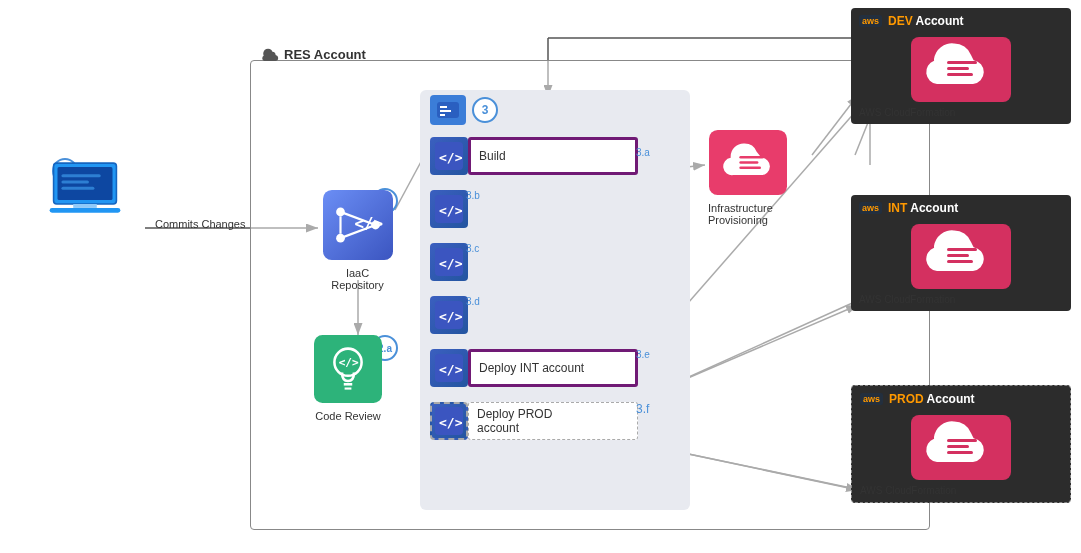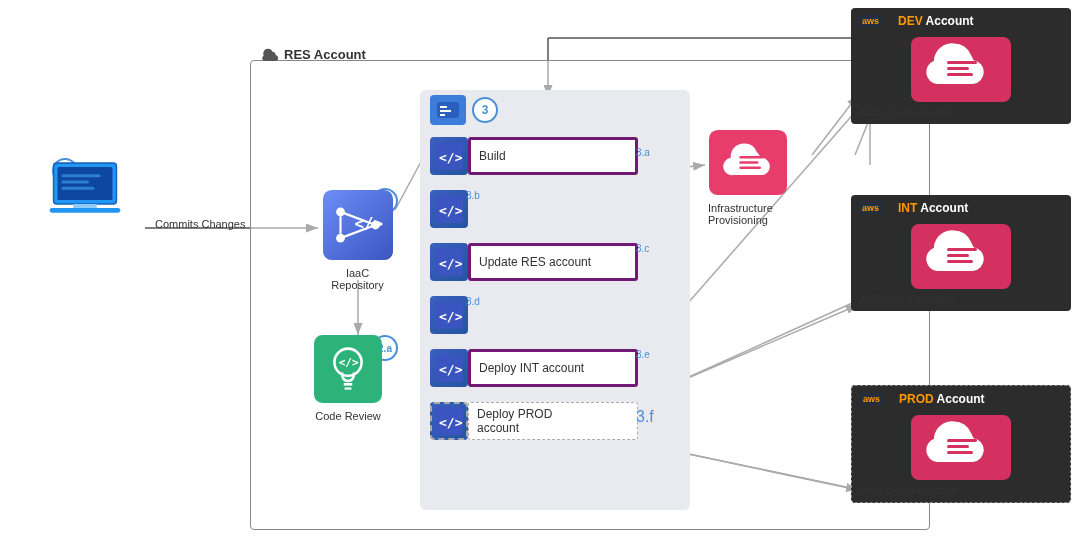--- a/index.html
+++ b/index.html
@@ -183,21 +183,21 @@
       position: absolute;
       right: 0;
       width: 220px;
       background: #2c2c2c;
       border-radius: 4px;
       padding: 6px 8px;
     }
     .account-panel-header {
       display: flex;
       align-items: center;
-      gap: 16px;
+      gap: 6px;
       margin-bottom: 6px;
     }
     .account-panel-title {
       font-size: 12px;
       color: #fff;
     }
     .account-panel-title span {
       font-weight: bold;
     }
     .cf-label {
@@ -439,23 +439,20 @@
   <span style="font-size:10px;color:#4a90d9;margin-left:-2px;align-self:flex-start;margin-top:2px;">3.b</span>
 </div>
 
 <div class="stage-row" style="top:241px;">
   <div class="cb-icon">
     <svg width="28" height="28" viewBox="0 0 28 28">
       <rect width="28" height="28" rx="4" fill="#3b55c0"></rect>
       <text x="4" y="20" fill="white" font-size="13" font-family="monospace" font-weight="bold">&lt;/&gt;</text>
     </svg>
   </div>
-  <div class="stage-box">
-    <span>Update RES account</span>
-  </div>
   <span style="font-size:10px;color:#4a90d9;margin-left:-2px;align-self:flex-start;margin-top:2px;">3.c</span>
 </div>
 
 <div class="stage-row" style="top:294px;">
   <div class="cb-icon">
     <svg width="28" height="28" viewBox="0 0 28 28">
       <rect width="28" height="28" rx="4" fill="#3b55c0"></rect>
       <text x="4" y="20" fill="white" font-size="13" font-family="monospace" font-weight="bold">&lt;/&gt;</text>
     </svg>
   </div>
@@ -479,21 +476,21 @@
   <div class="cb-icon" style="border:2px dashed #aaa;background:linear-gradient(135deg,#3b5fc0,#2355a0);">
     <svg width="28" height="28" viewBox="0 0 28 28">
       <rect width="28" height="28" rx="4" fill="#3b55c0"></rect>
       <text x="4" y="20" fill="white" font-size="13" font-family="monospace" font-weight="bold">&lt;/&gt;</text>
     </svg>
   </div>
   <div class="stage-box dashed">
     <span style="white-space:pre-line;">Deploy PROD
 account</span>
   </div>
-  <span style="font-size:16px;color:#4a90d9;margin-left:-2px;align-self:flex-start;margin-top:8px;">3.f</span>
+  <span style="font-size:12px;color:#4a90d9;margin-left:-2px;align-self:flex-start;margin-top:2px;">3.f</span>
 </div>
 
 <div class="infra-box">
   <svg class="infra-icon" viewBox="0 0 90 75" xmlns="http://www.w3.org/2000/svg">
     <rect x="0" y="0" width="90" height="75" rx="10" fill="#e83c6b"></rect>
 
     <path d="M55 25a15 15 0 00-14-9.5A15 15 0 0025 30.5c0 .5.03 1 .07 1.5A10 10 0 0028 52h32a10 10 0 00.5-20z" fill="white"></path>
 
     <rect x="35" y="30" width="28" height="3" rx="1.5" fill="#e83c6b"></rect>
     <rect x="35" y="36" width="22" height="3" rx="1.5" fill="#e83c6b"></rect>

